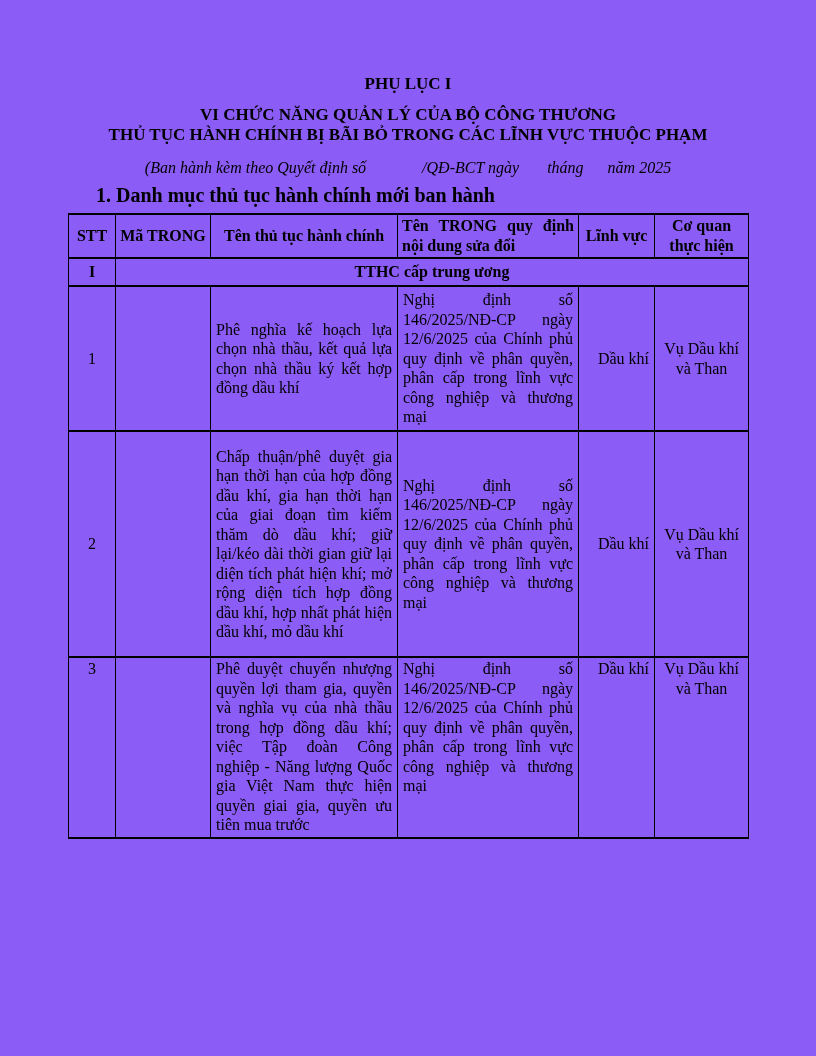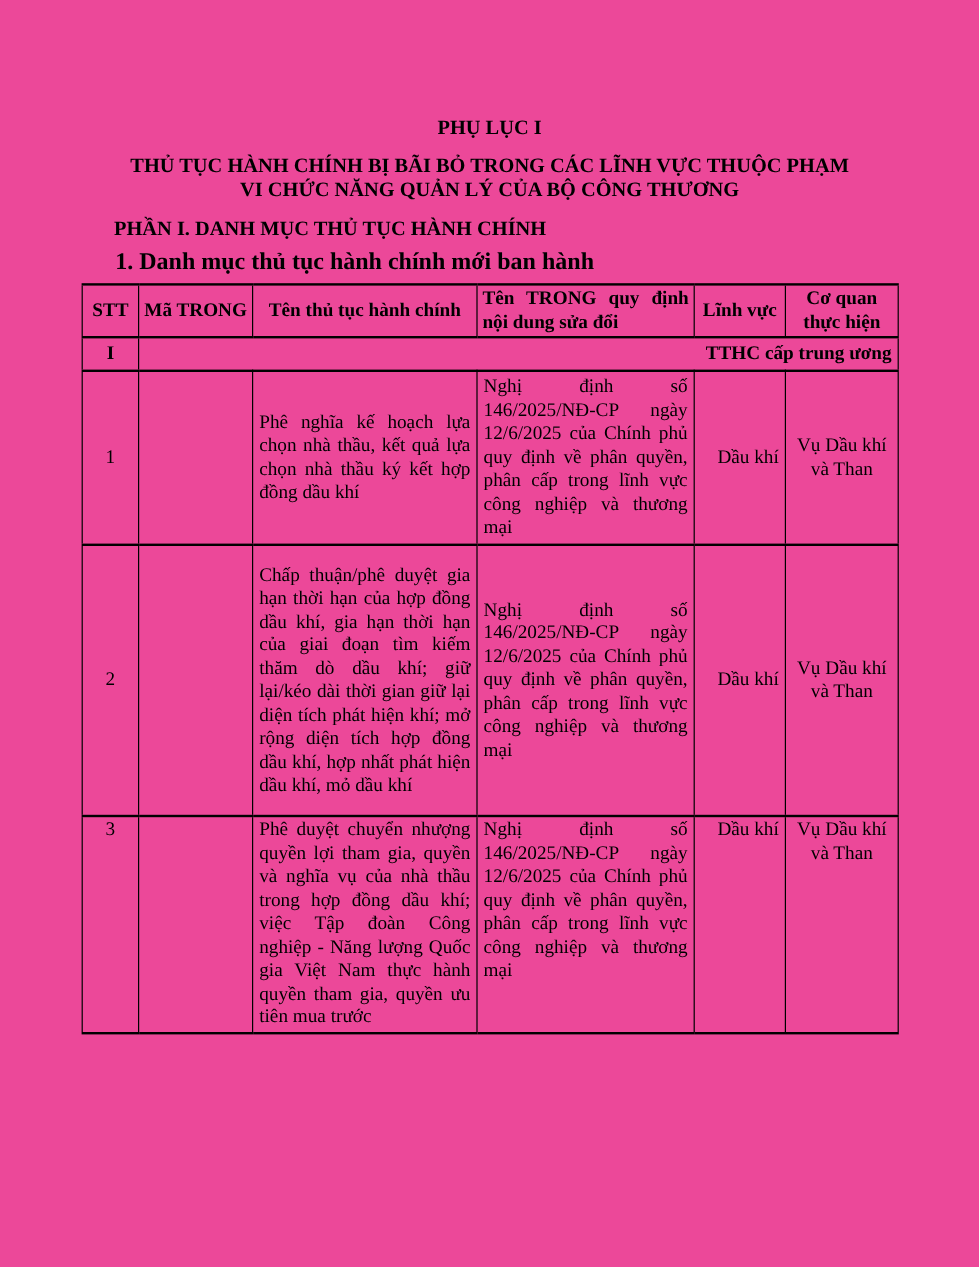--- a/index.html
+++ b/index.html
@@ -2,22 +2,22 @@
 <html><head>
 <meta charset="utf-8">
 <style>
   html, body { margin: 0; padding: 0; background: #ffffff; }
   .page {
     position: relative;
     width: 816px;
     height: 1056px;
     margin: 0 auto;
     box-sizing: border-box;
-    padding: 97px 68px 0 68px;
-    background: #ec4899;
+    padding: 74px 68px 0 68px;
+    background: #8b5cf6;
     color: #000000;
     font-family: "Liberation Serif", "DejaVu Serif", serif;
     overflow: hidden;
   }
   .appendix-title {
     text-align: center;
     font-weight: bold;
     font-size: 17px;
     line-height: 20px;
   }
@@ -73,42 +73,42 @@
   }
   table.tthc th.th-justify { text-align: justify; }
   tr.group-row { height: 28px; }
   tr.group-row td { font-weight: bold; }
   td.cell-stt { text-align: center; }
   td.cell-ma { text-align: center; }
   td.cell-ten { text-align: justify; }
   td.cell-vb { text-align: justify; }
   td.cell-lv { text-align: right; }
   td.cell-cq { text-align: center; }
-  td.group-label { text-align: right; padding-left: 7px; }
+  td.group-label { text-align: center; padding-left: 7px; }
   tr.data-row-1 { height: 145px; }
   tr.data-row-2 { height: 226px; }
   tr.data-row-3 { height: 181px; }
   tr.data-row-3 td { vertical-align: top; }
 </style>
 </head>
 <body>
 
 <div class="page">
 
   <div class="appendix-title">PHỤ LỤC I</div>
 
   <div class="doc-title">
+    <div>VI CHỨC NĂNG QUẢN LÝ CỦA BỘ CÔNG THƯƠNG</div>
     <div>THỦ TỤC HÀNH CHÍNH BỊ BÃI BỎ TRONG CÁC LĨNH VỰC THUỘC PHẠM</div>
-    <div>VI CHỨC NĂNG QUẢN LÝ CỦA BỘ CÔNG THƯƠNG</div>
   </div>
 
   <div class="issuance">
+    <div>(Ban hành kèm theo Quyết định số              /QĐ-BCT ngày       tháng      năm 2025</div>
   </div>
 
-  <div class="part-heading">PHẦN I. DANH MỤC THỦ TỤC HÀNH CHÍNH</div>
 
   <div class="section-heading">1. Danh mục thủ tục hành chính mới ban hành</div>
 
   <table class="tthc">
     <colgroup>
       <col style="width:47px">
       <col style="width:95px">
       <col style="width:187px">
       <col style="width:181px">
       <col style="width:76px">
@@ -144,21 +144,21 @@
         <td class="cell-ma"></td>
         <td class="cell-ten">Chấp thuận/phê duyệt gia hạn thời hạn của hợp đồng dầu khí, gia hạn thời hạn của giai đoạn tìm kiếm thăm dò dầu khí; giữ lại/kéo dài thời gian giữ lại diện tích phát hiện khí; mở rộng diện tích hợp đồng dầu khí, hợp nhất phát hiện dầu khí, mỏ dầu khí</td>
         <td class="cell-vb">Nghị định số 146/2025/NĐ-CP ngày 12/6/2025 của Chính phủ quy định về phân quyền, phân cấp trong lĩnh vực công nghiệp và thương mại</td>
         <td class="cell-lv">Dầu khí</td>
         <td class="cell-cq">Vụ Dầu khí và Than</td>
       </tr>
 
       <tr class="data-row-3">
         <td class="cell-stt">3</td>
         <td class="cell-ma"></td>
-        <td class="cell-ten">Phê duyệt chuyển nhượng quyền lợi tham gia, quyền và nghĩa vụ của nhà thầu trong hợp đồng dầu khí; việc Tập đoàn Công nghiệp - Năng lượng Quốc gia Việt Nam thực hành quyền tham gia, quyền ưu tiên mua trước</td>
+        <td class="cell-ten">Phê duyệt chuyển nhượng quyền lợi tham gia, quyền và nghĩa vụ của nhà thầu trong hợp đồng dầu khí; việc Tập đoàn Công nghiệp - Năng lượng Quốc gia Việt Nam thực hiện quyền giai gia, quyền ưu tiên mua trước</td>
         <td class="cell-vb">Nghị định số 146/2025/NĐ-CP ngày 12/6/2025 của Chính phủ quy định về phân quyền, phân cấp trong lĩnh vực công nghiệp và thương mại</td>
         <td class="cell-lv">Dầu khí</td>
         <td class="cell-cq">Vụ Dầu khí và Than</td>
       </tr>
     </tbody>
   </table>
 
 </div>
 
 </body></html>

